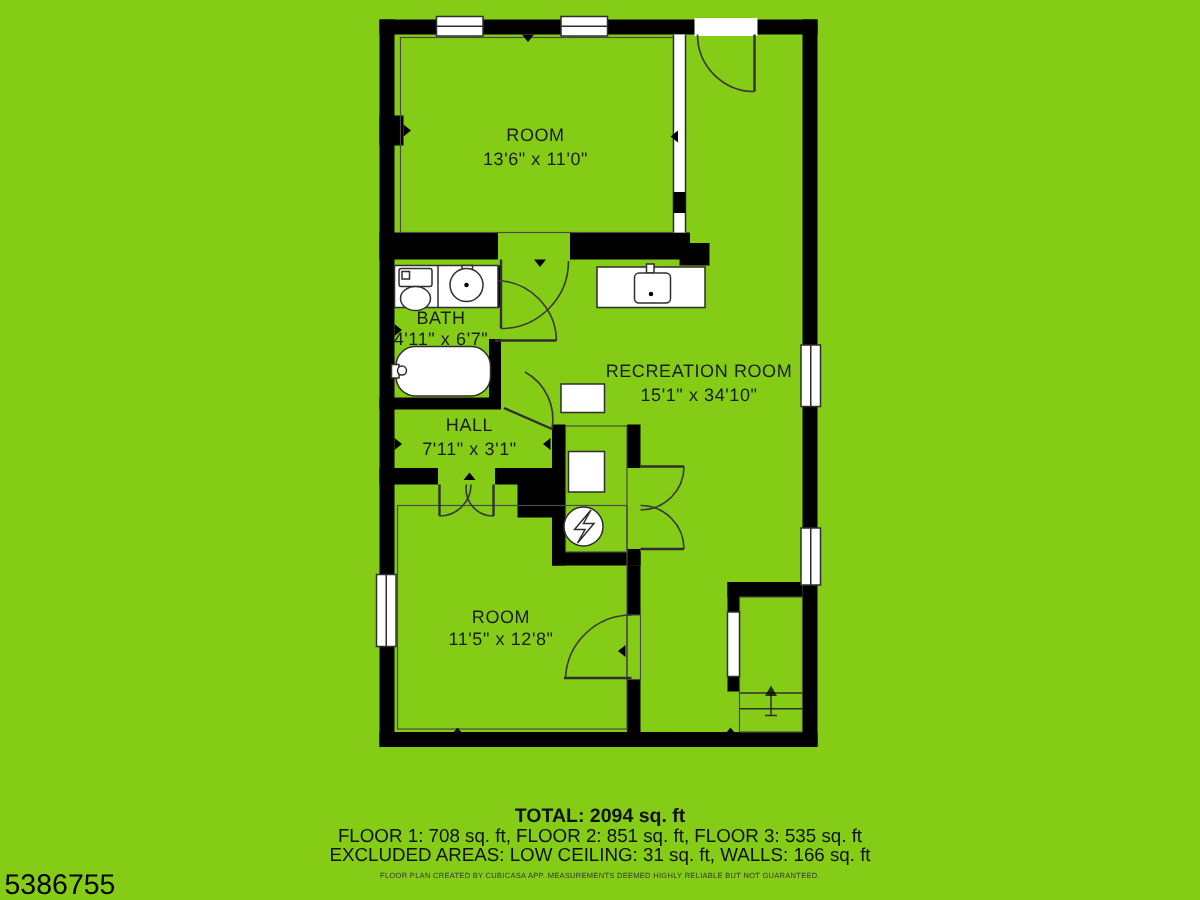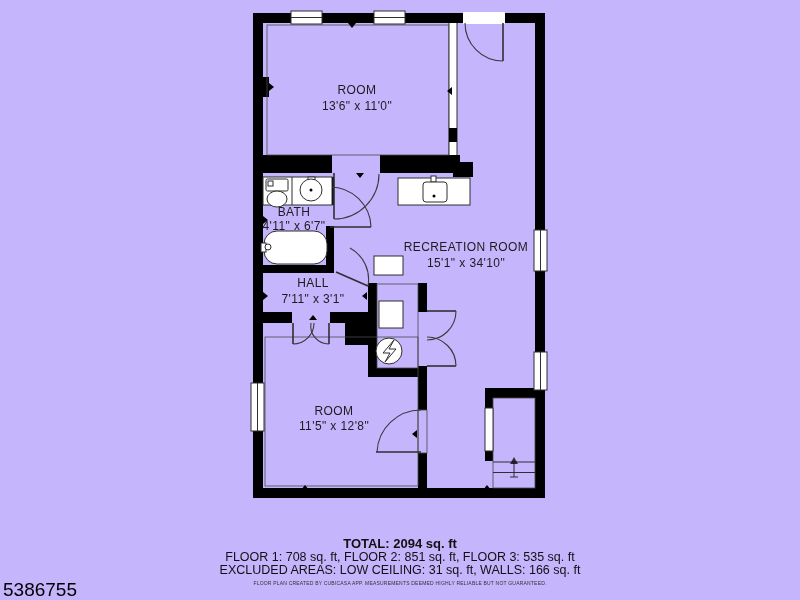--- a/index.html
+++ b/index.html
@@ -1,16 +1,16 @@
 <!DOCTYPE html>
 <html><head>
 <meta charset="utf-8">
 <style>
   html,body{margin:0;padding:0;background:#ffffff;width:800px;height:600px;overflow:hidden;}
-  #stage{position:relative;width:800px;height:600px;background:#c4b5fd;}
+  #stage{position:relative;width:800px;height:600px;background:#84cc16;}
   svg{display:block;}
   .wall{fill:#000000;stroke:none;}
   .thin{fill:none;stroke:#2f2f2f;stroke-width:1;}
   .thinlight{fill:none;stroke:#4a4a4a;stroke-width:0.8;}
   .white{fill:#ffffff;stroke:none;}
   .door{fill:none;stroke:#3a3a3a;stroke-width:1.1;}
   .leaf{stroke:#2f2f2f;stroke-width:1.6;}
   .fixture{fill:#ffffff;stroke:#2f2f2f;stroke-width:1;}
   .win{fill:#ffffff;stroke:#2f2f2f;stroke-width:1;}
   .tick{fill:#000000;stroke:none;}

